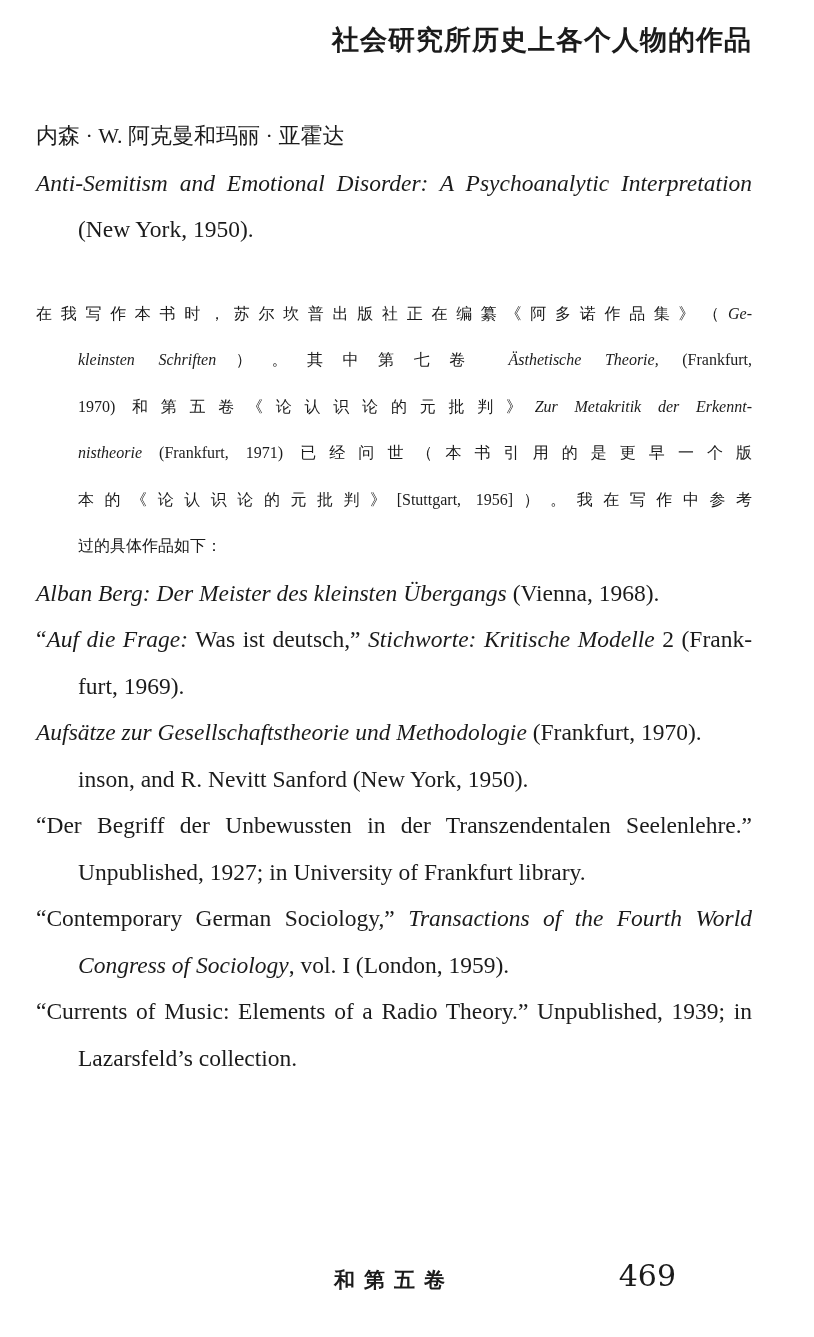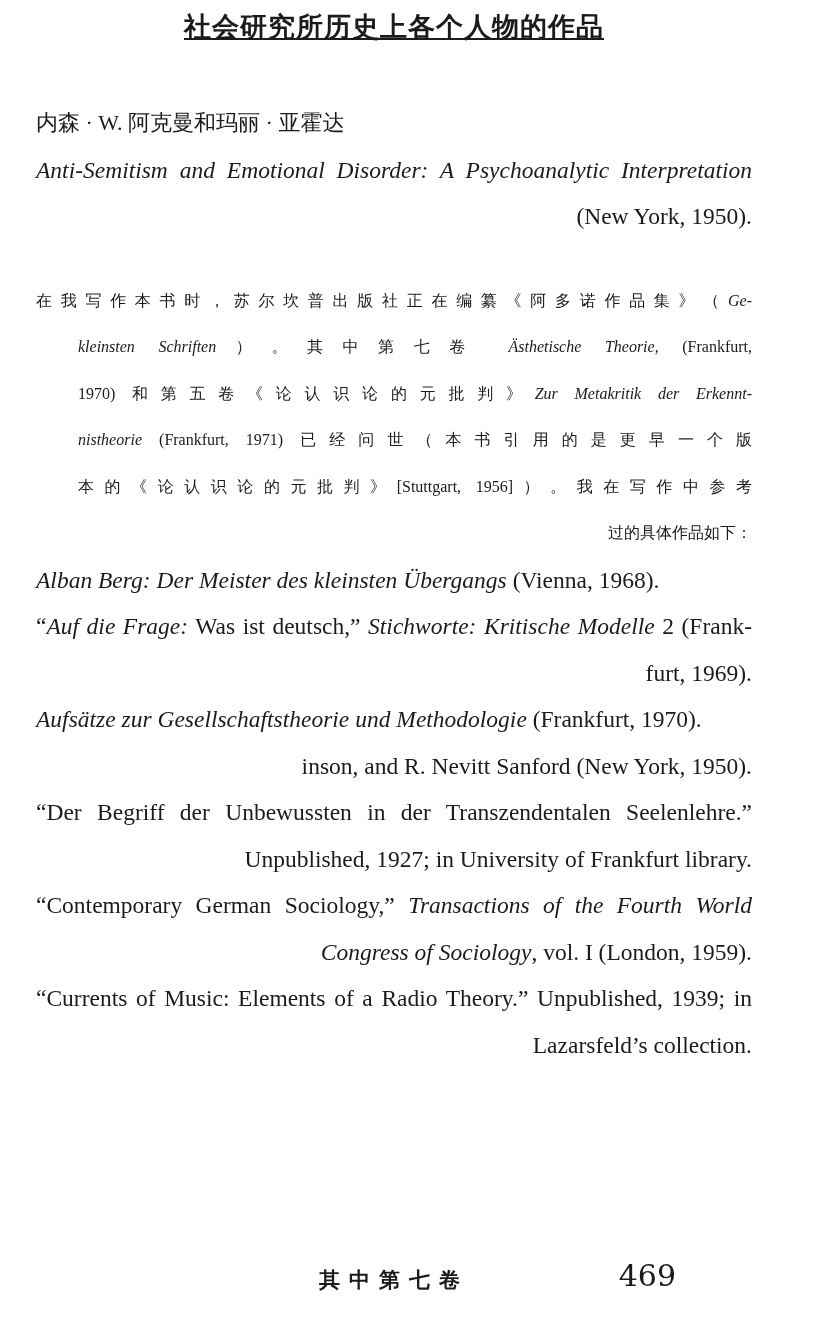--- a/index.html
+++ b/index.html
@@ -13,46 +13,45 @@
     overflow: hidden;
   }
   .page {
     position: absolute;
     top: 0; left: 36px; right: 62px;
     bottom: 0;
   }
   .title {
     font-size: 27px;
     font-weight: bold;
-    text-align: center;
+    text-align: right;
     line-height: 44px;
-    padding-top: 5px;
+    padding-top: 18px;
     letter-spacing: 1px;
-    text-decoration: underline;
   }
   .sections { display: block; }
   .section-1 { margin-top: 51px; }
   .section-2 { margin-top: 38px; }
   .author {
     font-size: 22px;
     line-height: 46.5px;
   }
   .intro .line, .entry .line {
     line-height: 46.5px;
     min-height: 46.5px;
   }
   .intro .line { font-size: 16px; }
   .entry .line { font-size: 23.5px; }
   .line { white-space: nowrap; }
   .line.just {
     white-space: normal;
     text-align: justify;
     text-align-last: justify;
   }
-  .line.cont { padding-left: 42px; text-align: right; }
+  .line.cont { padding-left: 42px; }
   .it { font-style: italic; }
   .footer {
     position: absolute;
     left: 0; right: 0;
     top: 1258px;
     height: 46px;
   }
   .footer-label {
     position: absolute;
     left: 0; right: 0;
@@ -116,16 +115,16 @@
           <div class="line cont"><span class="it">Congress of Sociology</span><span>, vol. I (London, 1959).</span></div>
         </div>
         <div class="entry">
           <div class="line just"><span>“Currents of Music: Elements of a Radio Theory.” Unpublished, 1939; in</span></div>
           <div class="line cont"><span>Lazarsfeld’s collection.</span></div>
         </div>
       </div>
     </div>
 
   <div class="footer">
-    <div class="footer-label">其中第七卷</div>
+    <div class="footer-label">和第五卷</div>
     <div class="page-number">469</div>
   </div>
 </div>
 
 </body></html>

